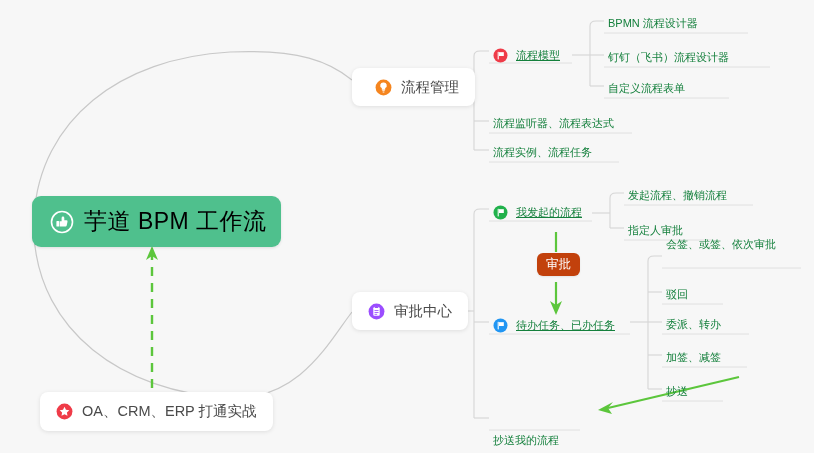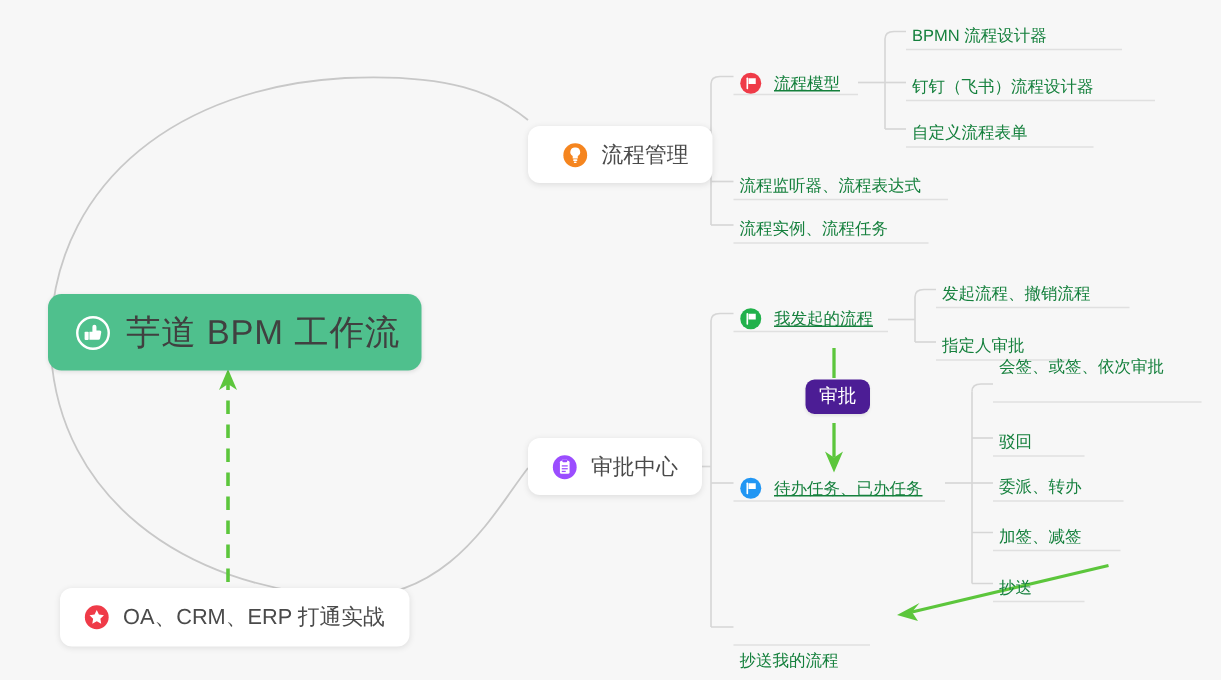--- a/index.html
+++ b/index.html
@@ -41,41 +41,41 @@
     left: 32px;
     top: 196px;
     width: 249px;
     height: 51px;
     background: #4fc08d;
     border-radius: 9px;
     padding: 0 18px;
     box-shadow: 0 1px 3px rgba(0,0,0,0.10);
   }
   .root-label {
-    color: #404040;
+    color: #000000;
     font-size: 23px;
     letter-spacing: 0.5px;
     margin-left: 10px;
   }
 
   
   .card-node {
     background: #ffffff;
     border-radius: 8px;
     box-shadow: 0 1px 4px rgba(0,0,0,0.10);
     padding: 0 16px;
     height: 38px;
   }
   .card-label {
     color: #4a4a4a;
     font-size: 14.5px;
     margin-left: 9px;
   }
 
-  #node-process-mgmt { left: 352px; top: 84px; padding-left: 23px; }
+  #node-process-mgmt { left: 352px; top: 68px; padding-left: 23px; }
   #node-approval-center { left: 352px; top: 292px; }
   #node-integration { left: 40px; top: 392px; height: 39px; }
   #node-integration .card-label { font-size: 14.5px; }
 
   
   .text-node {
     position: absolute;
     display: flex;
     align-items: center;
     white-space: nowrap;
@@ -93,21 +93,21 @@
     display: inline-flex;
     align-items: center;
     justify-content: center;
     flex: 0 0 auto;
   }
   .icon svg { display: block; }
 
   
   .tag-pill {
     position: absolute;
-    background: #4c1d95;
+    background: #c2410c;
     border-radius: 6px;
     color: #ffffff;
     font-size: 12.5px;
     padding: 5px 9px;
     line-height: 1;
     box-shadow: 0 1px 2px rgba(0,0,0,0.08);
   }
   #tag-approve { left: 537px; top: 253px; }
 </style>
 </head>

